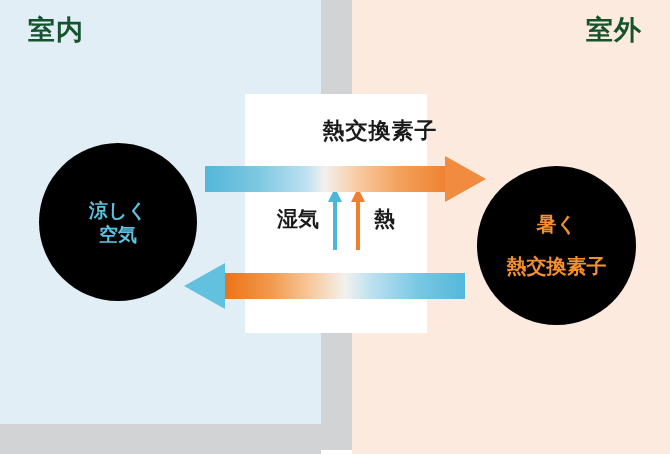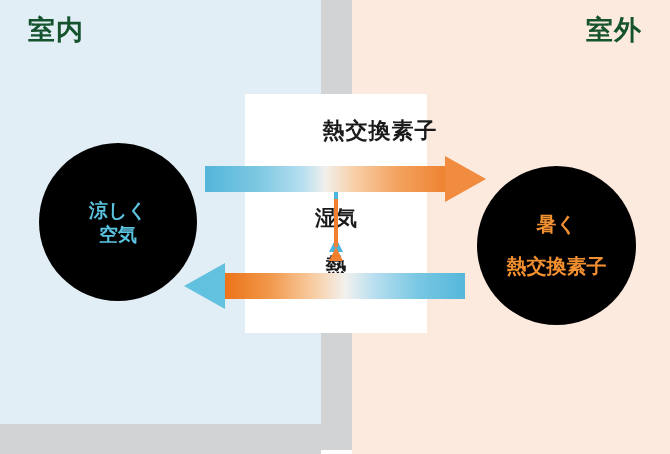--- a/index.html
+++ b/index.html
@@ -116,28 +116,27 @@
     color: #1a1a1a;
     letter-spacing: 1px;
     white-space: nowrap;
     margin-left: 44px;
   }
 
   
   .transfer-row {
     position: absolute;
     left: 0;
-    top: 115px;
+    top: 92px;
     width: 100%;
     height: 66px;
     display: flex;
     align-items: center;
     justify-content: center;
     gap: 9px;
-    flex-direction: column;
   }
   .transfer-label {
     font-size: 21px;
     font-weight: bold;
     color: #1a1a1a;
     white-space: nowrap;
     line-height: 1;
   }
   .mini-arrow {
     position: relative;

